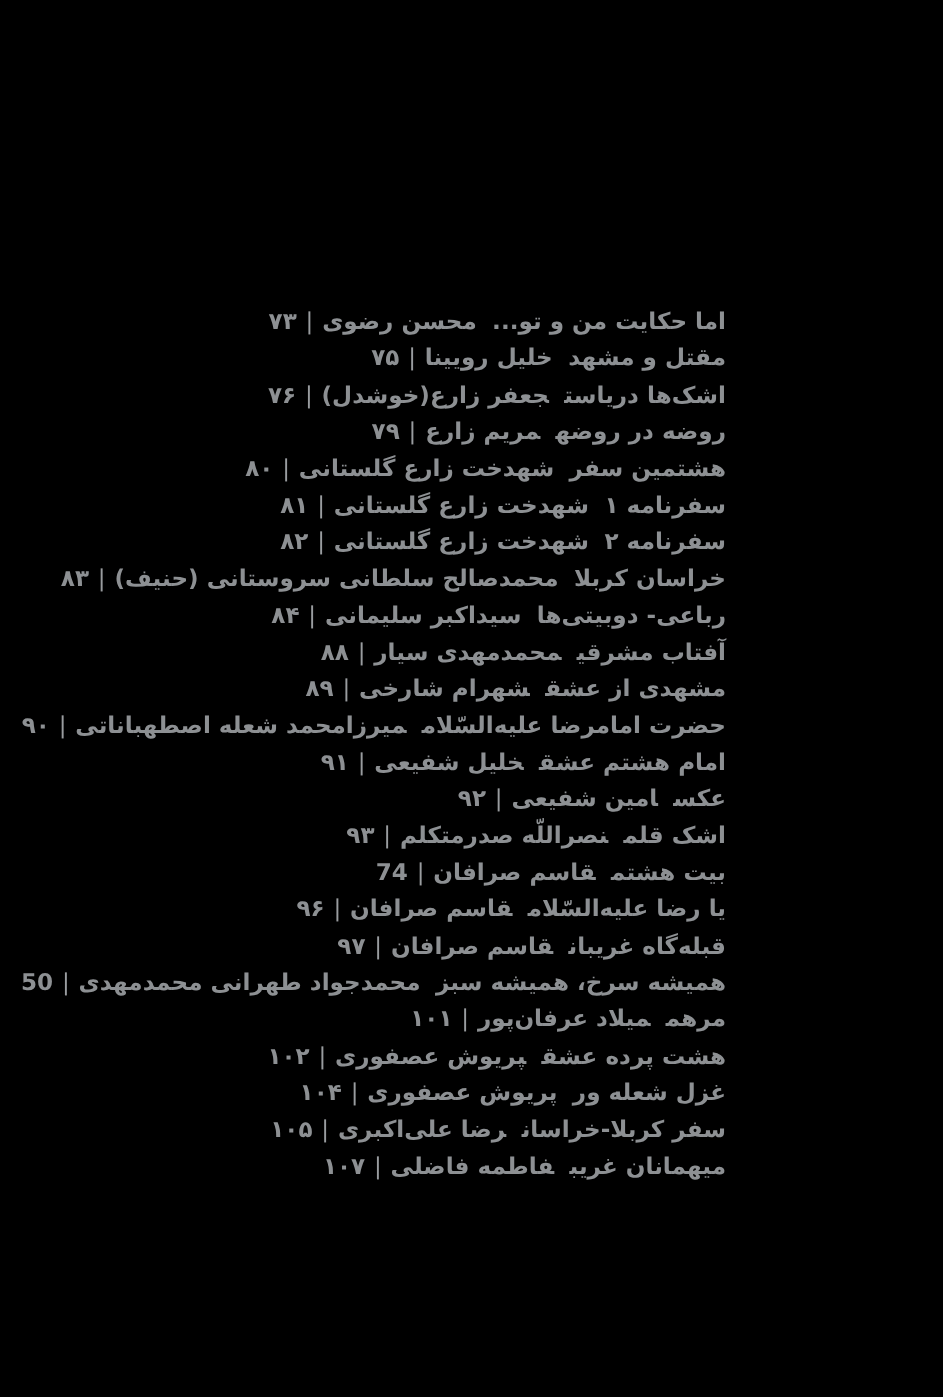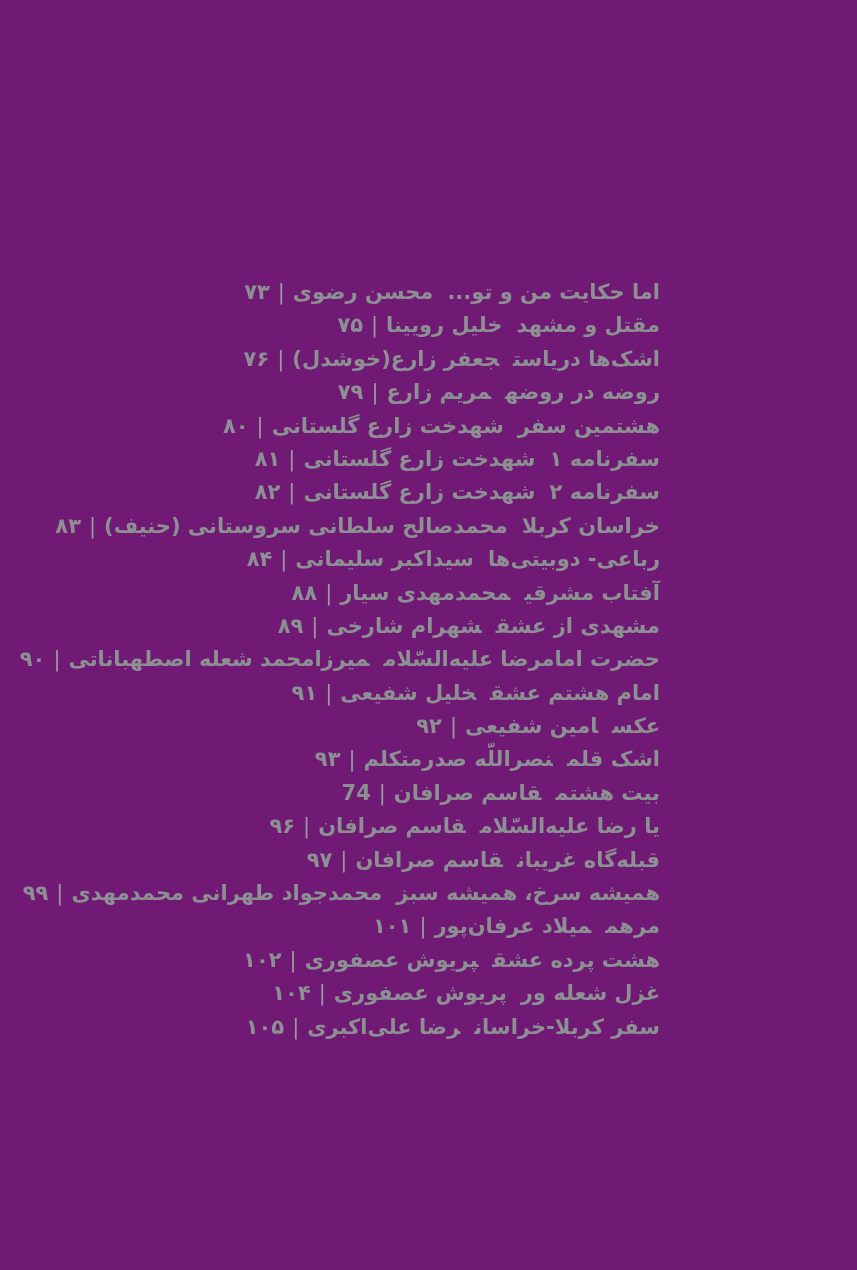--- a/index.html
+++ b/index.html
@@ -4,21 +4,21 @@
 <style>
   html, body {
     margin: 0;
     padding: 0;
     background: #ffffff;
   }
   .page {
     position: relative;
     width: 857px;
     height: 1270px;
-    background: #701a75;
+    background: #000000;
     overflow: hidden;
     font-family: "DejaVu Sans", sans-serif;
   }
   .toc {
     position: absolute;
     top: 276px;
     right: 197px;
     left: 60px;
     direction: rtl;
     text-align: right;
@@ -116,33 +116,36 @@
 
   <div class="entry">
     <span class="title">یا رضا علیه‌السّلام</span><span class="author">قاسم صرافان</span><span class="sep">|</span><span class="pagenum">۹۶</span>
   </div>
 
   <div class="entry">
     <span class="title">قبله‌گاه غریبان</span><span class="author">قاسم صرافان</span><span class="sep">|</span><span class="pagenum">۹۷</span>
   </div>
 
   <div class="entry">
-    <span class="title">همیشه سرخ، همیشه سبز</span><span class="author">محمدجواد طهرانی محمدمهدی</span><span class="sep">|</span><span class="pagenum">۹۹</span>
+    <span class="title">همیشه سرخ، همیشه سبز</span><span class="author">محمدجواد طهرانی محمدمهدی</span><span class="sep">|</span><span class="pagenum">50</span>
   </div>
 
   <div class="entry">
     <span class="title">مرهم</span><span class="author">میلاد عرفان‌پور</span><span class="sep">|</span><span class="pagenum">۱۰۱</span>
   </div>
 
   <div class="entry">
     <span class="title">هشت پرده عشق</span><span class="author">پریوش عصفوری</span><span class="sep">|</span><span class="pagenum">۱۰۲</span>
   </div>
 
   <div class="entry">
     <span class="title">غزل شعله ور</span><span class="author">پریوش عصفوری</span><span class="sep">|</span><span class="pagenum">۱۰۴</span>
   </div>
 
   <div class="entry">
     <span class="title">سفر کربلا-خراسان</span><span class="author">رضا علی‌اکبری</span><span class="sep">|</span><span class="pagenum">۱۰۵</span>
   </div>
 
+  <div class="entry">
+    <span class="title">میهمانان غریب</span><span class="author">فاطمه فاضلی</span><span class="sep">|</span><span class="pagenum">۱۰۷</span>
+  </div>
 </div>
 </div>
 
 </body></html>

